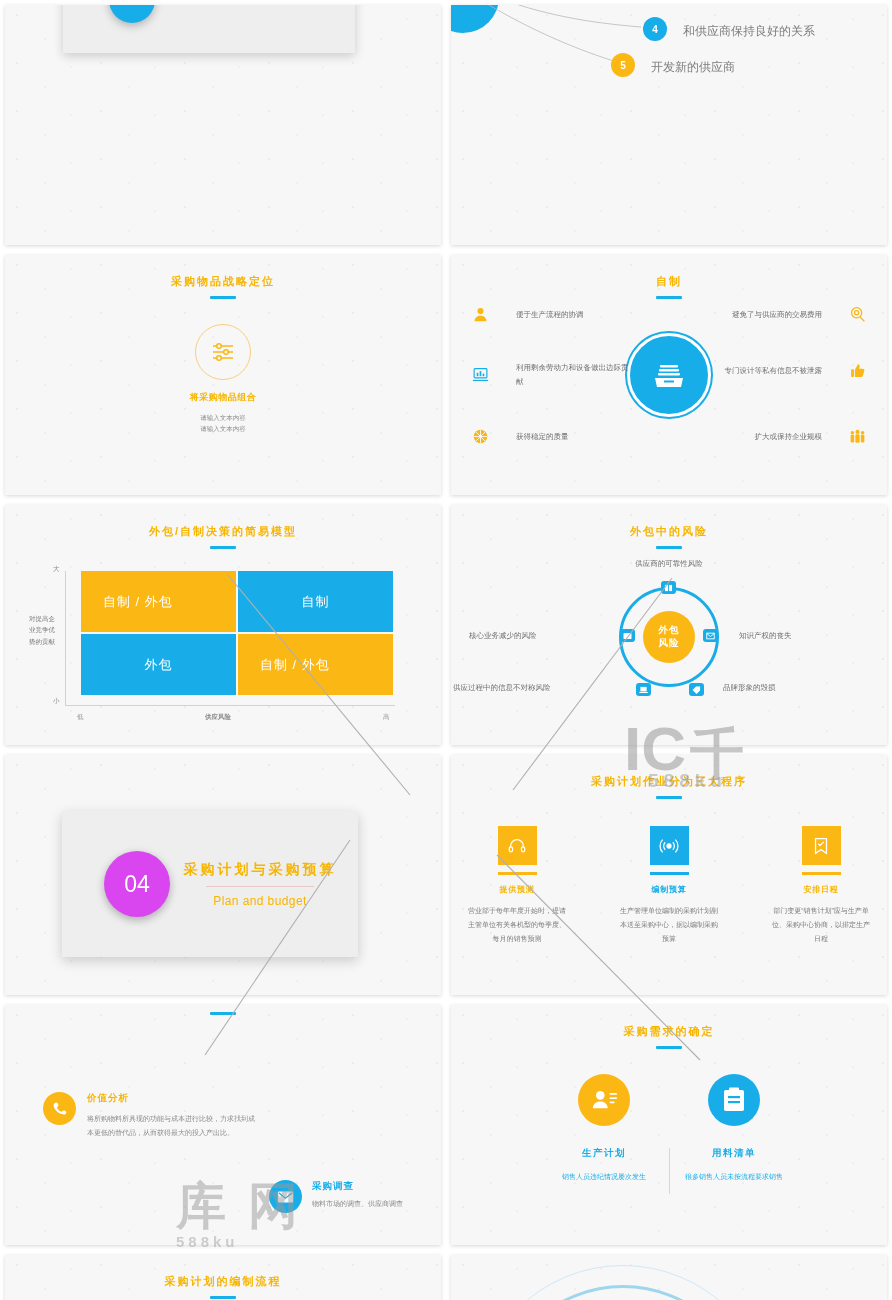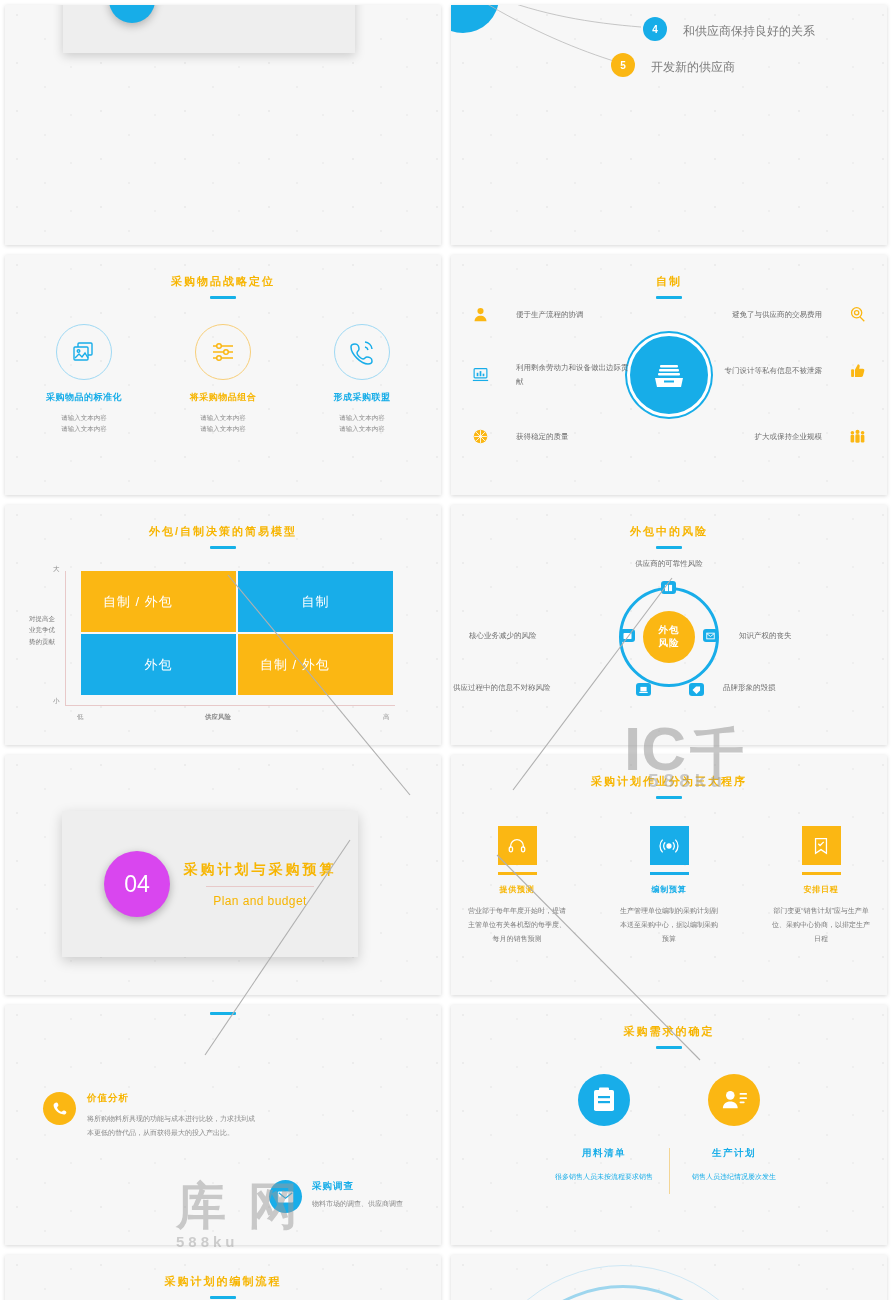--- a/index.html
+++ b/index.html
@@ -227,60 +227,31 @@
       <div class="node-txt" style="left:200px; top:54px;">开发新的供应商</div>
     </div>
   </div>
 
   <div class="slide">
     <div class="inner">
       <div class="s-title">采购物品战略定位</div>
       <div class="s-rule"></div>
       <div class="trio">
         <div class="item">
-          <div class="ring">
-            <svg width="30" height="30" viewBox="0 0 30 30" fill="none" stroke="#18ade9" stroke-width="1.4">
-              <rect x="9" y="6" width="14" height="12" rx="1"></rect>
-              <rect x="5" y="10" width="14" height="13" rx="1" fill="#f7f7f7"></rect>
-              <circle cx="9.5" cy="14" r="1.3"></circle>
-              <path d="M6 21 l4-4 3 3 3-4 3 5"></path>
-            </svg>
-          </div>
-          <div class="cap b">采购物品的标准化</div>
-          <div class="sub">
-            <div>请输入文本内容</div>
-            <div>请输入文本内容</div>
-          </div>
-        </div>
-        <div class="item">
           <div class="ring o">
             <svg width="30" height="30" viewBox="0 0 30 30" fill="none" stroke="#fbb713" stroke-width="1.5">
               <line x1="5" y1="9" x2="25" y2="9"></line>
                 <circle cx="11" cy="9" r="2.3" fill="#f7f7f7"></circle>
               <line x1="5" y1="15" x2="25" y2="15"></line>
                 <circle cx="18" cy="15" r="2.3" fill="#f7f7f7"></circle>
               <line x1="5" y1="21" x2="25" y2="21"></line>
                 <circle cx="11" cy="21" r="2.3" fill="#f7f7f7"></circle>
             </svg>
           </div>
           <div class="cap o">将采购物品组合</div>
-          <div class="sub">
-            <div>请输入文本内容</div>
-            <div>请输入文本内容</div>
-          </div>
-        </div>
-        <div class="item">
-          <div class="ring">
-            <svg width="30" height="30" viewBox="0 0 30 30" fill="none" stroke="#18ade9" stroke-width="1.5">
-              <path d="M8 7 c3 0 4 3 4 5 0 2-2 2-2 4 0 2 4 6 6 6 2 0 2-2 4-2 2 0 5 1 5 4 0 2-2 3-4 3C14 27 4 17 4 10 4 8 6 7 8 7z"></path>
-              <path d="M18 5 a8 8 0 0 1 7 7"></path>
-                <path d="M18 10 a4 4 0 0 1 3 3"></path>
-            </svg>
-          </div>
-          <div class="cap b">形成采购联盟</div>
           <div class="sub">
             <div>请输入文本内容</div>
             <div>请输入文本内容</div>
           </div>
         </div>
       </div>
     </div>
   </div>
 
   <div class="slide">
@@ -528,44 +499,44 @@
       </div>
     </div>
   </div>
 
   <div class="slide">
     <div class="inner">
       <div class="s-title">采购需求的确定</div>
       <div class="s-rule"></div>
       <div class="need">
         <div class="cell3">
-          <div class="bigc b">
-            <svg width="26" height="28" viewBox="0 0 26 28" fill="#fff">
-              <rect x="3" y="4" width="20" height="21" rx="1.8"></rect>
-              <rect x="8" y="1.5" width="10" height="4" rx="1"></rect>
-              <rect x="7" y="10" width="12" height="2.2" fill="#18ade9"></rect>
-              <rect x="7" y="15" width="12" height="2.2" fill="#18ade9"></rect>
-              </svg>
-          </div>
-          <div class="nd-h">用料清单</div>
-          <div class="nd-p">很多销售人员未按流程要求销售</div>
-        </div>
-        <div class="cell3">
           <div class="bigc o">
             <svg width="28" height="26" viewBox="0 0 30 28" fill="#fff">
               <circle cx="11" cy="9" r="4.6"></circle>
                 <path d="M3 23 c0-4.6 3.6-7.4 8-7.4 s8 2.8 8 7.4z"></path>
               <rect x="21" y="6.5" width="8" height="1.9" rx=".9"></rect>
               <rect x="21" y="11" width="8" height="1.9" rx=".9"></rect>
               <rect x="21" y="15.5" width="5.5" height="1.9" rx=".9"></rect>
               </svg>
           </div>
           <div class="nd-h">生产计划</div>
           <div class="nd-p">销售人员违纪情况屡次发生</div>
         </div>
+        <div class="cell3">
+          <div class="bigc b">
+            <svg width="26" height="28" viewBox="0 0 26 28" fill="#fff">
+              <rect x="3" y="4" width="20" height="21" rx="1.8"></rect>
+              <rect x="8" y="1.5" width="10" height="4" rx="1"></rect>
+              <rect x="7" y="10" width="12" height="2.2" fill="#18ade9"></rect>
+              <rect x="7" y="15" width="12" height="2.2" fill="#18ade9"></rect>
+              </svg>
+          </div>
+          <div class="nd-h">用料清单</div>
+          <div class="nd-p">很多销售人员未按流程要求销售</div>
+        </div>
       </div>
     </div>
   </div>
 
   <div class="slide">
     <div class="inner">
       <div class="s-title">采购计划的编制流程</div>
       <div class="s-rule"></div>
       <div class="flow">
         <svg style="position:absolute;left:0;top:0;" width="436" height="195">

